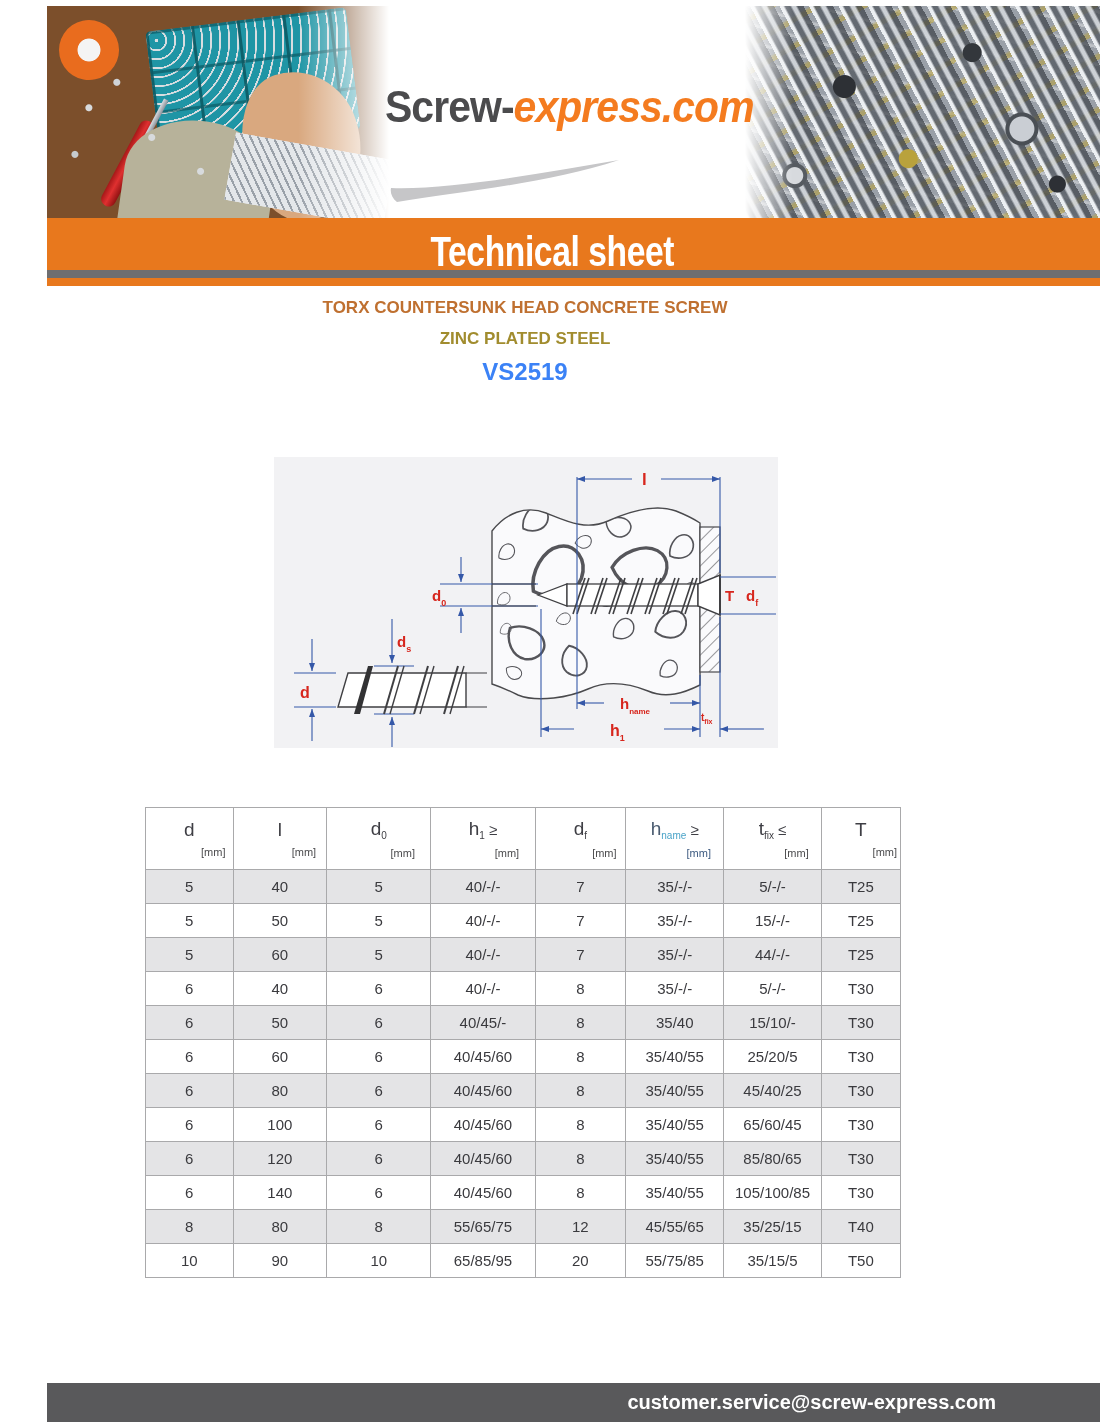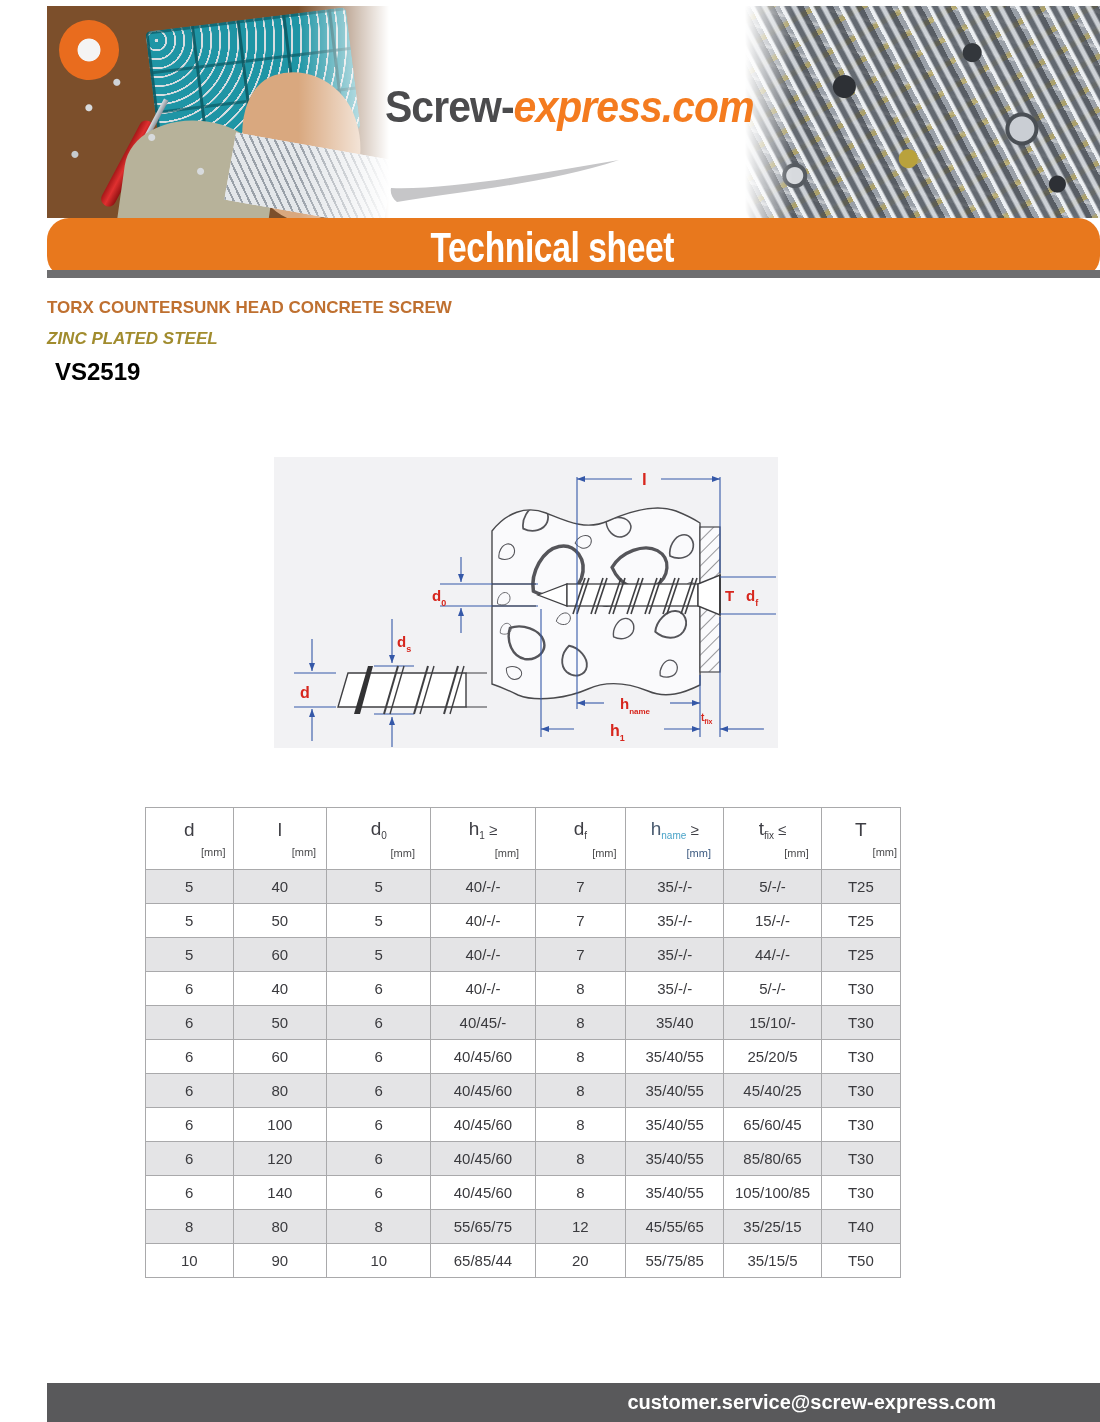--- a/index.html
+++ b/index.html
@@ -41,28 +41,28 @@
      radial-gradient(circle at 14% 80%,#d7dade 0 8px,#565b61 9px 12px,transparent 13px);}
   .photo-right .pr-fade{position:absolute;inset:0;background:linear-gradient(to right,#ffffff 0,rgba(255,255,255,0) 48px);}
   
   .logo-zone{position:absolute;left:396px;top:20px;width:349px;height:212px;background:#fff;}
   .logo-wrap{position:absolute;left:-11px;top:62px;white-space:nowrap;transform:scaleX(.93);transform-origin:left center;}
   .logo-part{font-size:44px;font-weight:bold;letter-spacing:-1px;}
   .logo-p1{color:#4b4b4d;}
   .logo-p2{color:#f47b1f;font-style:italic;}
   .logo-swoosh{position:absolute;left:-11px;top:138px;}
   
-  .banner{position:absolute;left:47px;right:0;top:218px;height:60px;background:#e8781d;display:flex;align-items:center;justify-content:center;border-radius:22px;}
+  .banner{position:absolute;left:47px;right:0;top:218px;height:68px;background:#e8781d;display:flex;align-items:center;justify-content:center;}
   .banner-text{color:#ffffff;font-weight:bold;font-size:42px;letter-spacing:-.5px;display:inline-block;transform:translateX(-21px) scaleX(.8);white-space:nowrap;}
   .banner-rule{position:absolute;left:47px;right:0;top:270px;height:8px;background:#6e6e70;}
   
-  .titles{position:absolute;left:47px;top:298px;width:956px;text-align:left;}
+  .titles{position:absolute;left:47px;top:298px;width:956px;text-align:center;}
   .t-line1{font-size:17px;font-weight:bold;color:#bf7030;margin:0 0 11px 0;}
-  .t-line2{font-size:17px;font-weight:bold;color:#a18c2e;margin:0 0 9px 0;font-style:italic;}
-  .t-code{font-size:24px;font-weight:bold;color:#000000;margin:8px;}
+  .t-line2{font-size:17px;font-weight:bold;color:#a18c2e;margin:0 0 9px 0;}
+  .t-code{font-size:24px;font-weight:bold;color:#3b82f6;margin:8px;}
   
   .diagram{position:absolute;left:274px;top:457px;width:504px;height:291px;background:#f2f2f4;}
   .diagram svg{display:block;}
   .rlab{fill:#d7261d;font-weight:bold;font-family:"Liberation Sans",sans-serif;}
   
   .spec-table{position:absolute;left:145px;top:807px;width:756px;border-collapse:collapse;table-layout:fixed;}
   .spec-table th,.spec-table td{border:1px solid #a9a9ab;text-align:center;vertical-align:middle;}
   .spec-table thead th{height:59px;background:#ffffff;font-weight:normal;}
   .spec-table .sym{font-size:19px;color:#3e3e44;}
   .spec-table sub{font-size:10px;color:#3e3e44;}
@@ -389,21 +389,21 @@
         <td>55/65/75</td>
         <td>12</td>
         <td>45/55/65</td>
         <td>35/25/15</td>
         <td>T40</td>
       </tr>
       <tr>
         <td>10</td>
         <td>90</td>
         <td>10</td>
-        <td>65/85/44</td>
+        <td>65/85/95</td>
         <td>20</td>
         <td>55/75/85</td>
         <td>35/15/5</td>
         <td>T50</td>
       </tr>
     </tbody>
 </table>
 
 <div class="footer">
   <span>customer.service@screw-express.com</span>

